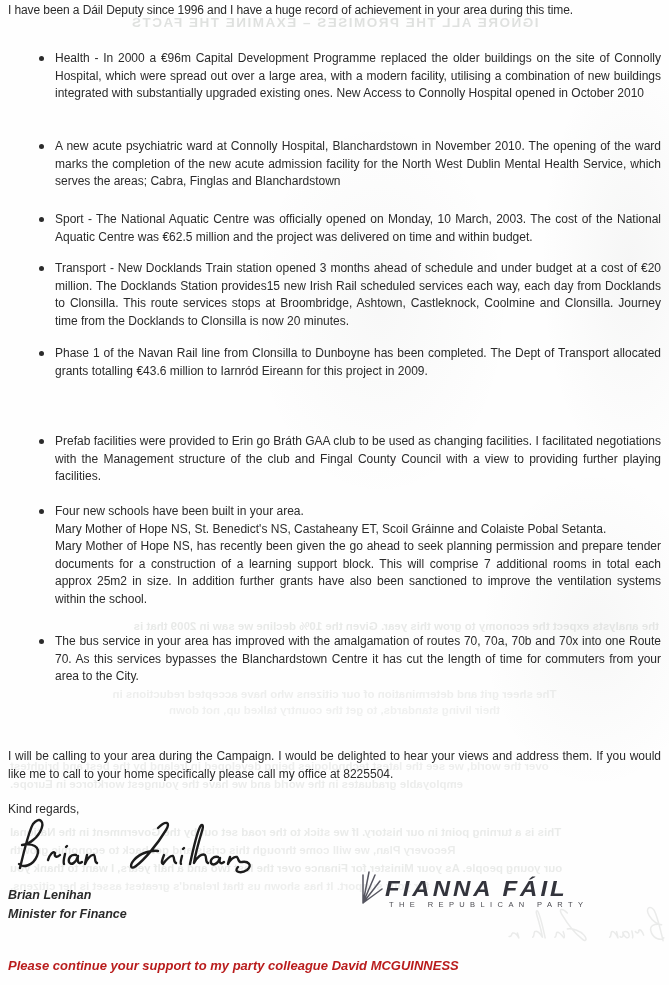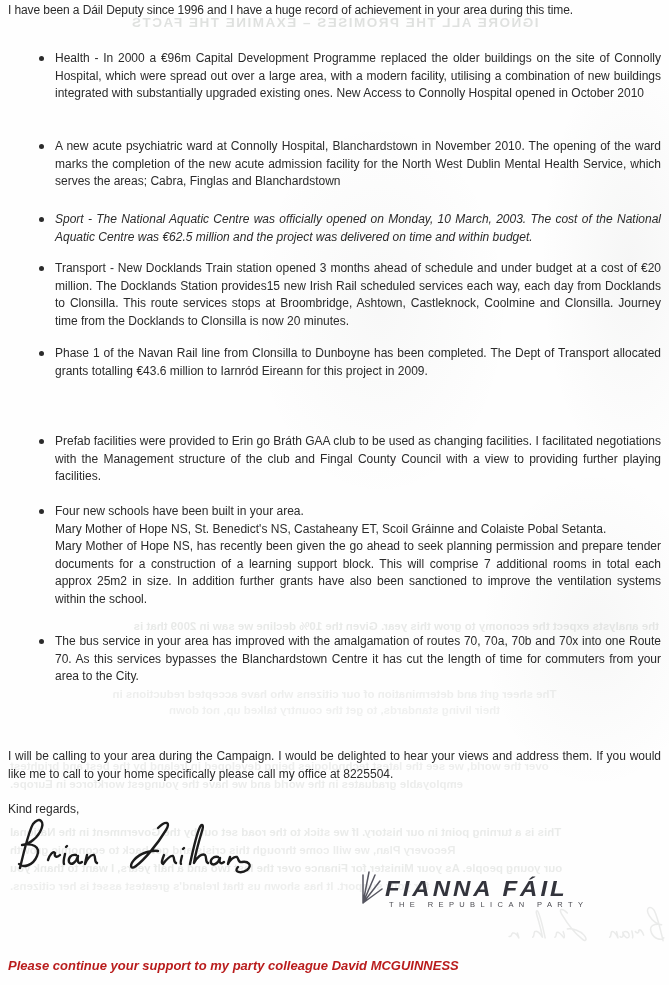--- a/index.html
+++ b/index.html
@@ -56,21 +56,21 @@
     position:absolute;left:8px;right:8px;margin:0;
     padding-left:47px;box-sizing:border-box;
     font-size:12px;line-height:17.5px;
     text-align:justify;
   }
   .bullet::before{
     content:"";position:absolute;left:31px;top:6px;
     width:5px;height:5px;border-radius:50%;background:#2b2b2b;
   }
   .multiline{white-space:pre-line;}
-  .b1{top:50px;}  .b2{top:138px;} .b3{top:211px;font-style:italic;}
+  .b1{top:50px;}  .b2{top:138px;} .b3{top:211px;}
   .b4{top:260px;} .b5{top:345px;} .b6{top:398px;}
   .b7{top:433px;} .b8{top:503px;} .b9{top:633px;}
 
   .para{
     position:absolute;left:8px;right:8px;margin:0;
     font-size:12px;line-height:17.5px;text-align:justify;
   }
   .p1{top:705px;} .p2{top:748px;}
 
   .regards{
@@ -164,20 +164,24 @@
 
   <div class="sig-bleed">
     <svg viewBox="0 0 310 62" xmlns="http://www.w3.org/2000/svg">
       <path class="sig-stroke" d="M10,50 C14,33 19,13 23,6 C29,-2 36,3 30,14 C25,23 16,27 12,27 C22,25 31,28 27,38 C23,48 13,50 9,46"></path>
       <path class="sig-stroke" d="M38,42 C40,36 43,33 45,35 C44,39 47,40 50,37 M55,36 C54,40 53,44 54,46 M66,37 C61,36 58,40 59,44 C61,48 66,45 68,38 C67,43 68,47 72,44 M77,37 C76,41 75,45 75,46 C77,41 81,36 84,37 C86,39 84,44 87,45"></path>
       <path class="sig-stroke" d="M148,10 C156,2 161,4 156,12 C147,27 134,42 126,48 C121,52 119,48 124,42 C130,35 141,32 148,33"></path>
       <path class="sig-stroke" d="M154,37 C152,42 151,45 153,46 C156,42 160,37 163,38 C165,40 163,44 166,45 M180,46 C183,32 187,15 190,9 C192,5 194,7 192,13 C189,23 185,38 184,45 C187,39 192,35 195,37 C197,39 195,44 198,45 M220,39 C219,42 218,45 218,46 C220,42 224,38 227,39 C229,41 228,45 232,44"></path>
     </svg>
   </div>
 
+  <p class="signer">
+    <span>Brian Lenihan</span><br>
+    <span>Minister for Finance</span>
+  </p>
 
   <div class="logo">
     <div class="logo-row">
       <span class="logo-emblem">
         <svg viewBox="0 0 26 34" xmlns="http://www.w3.org/2000/svg">
           <path d="M6,33 L6,5 M6,33 L12,2 M6,33 L18,5 M6,33 L23,11 M6,33 L25,19" stroke="#565660" stroke-width="1.5" fill="none" stroke-linecap="round"></path>
         </svg>
       </span>
       <span class="logo-wordmark">FIANNA FÁIL</span>
     </div>

